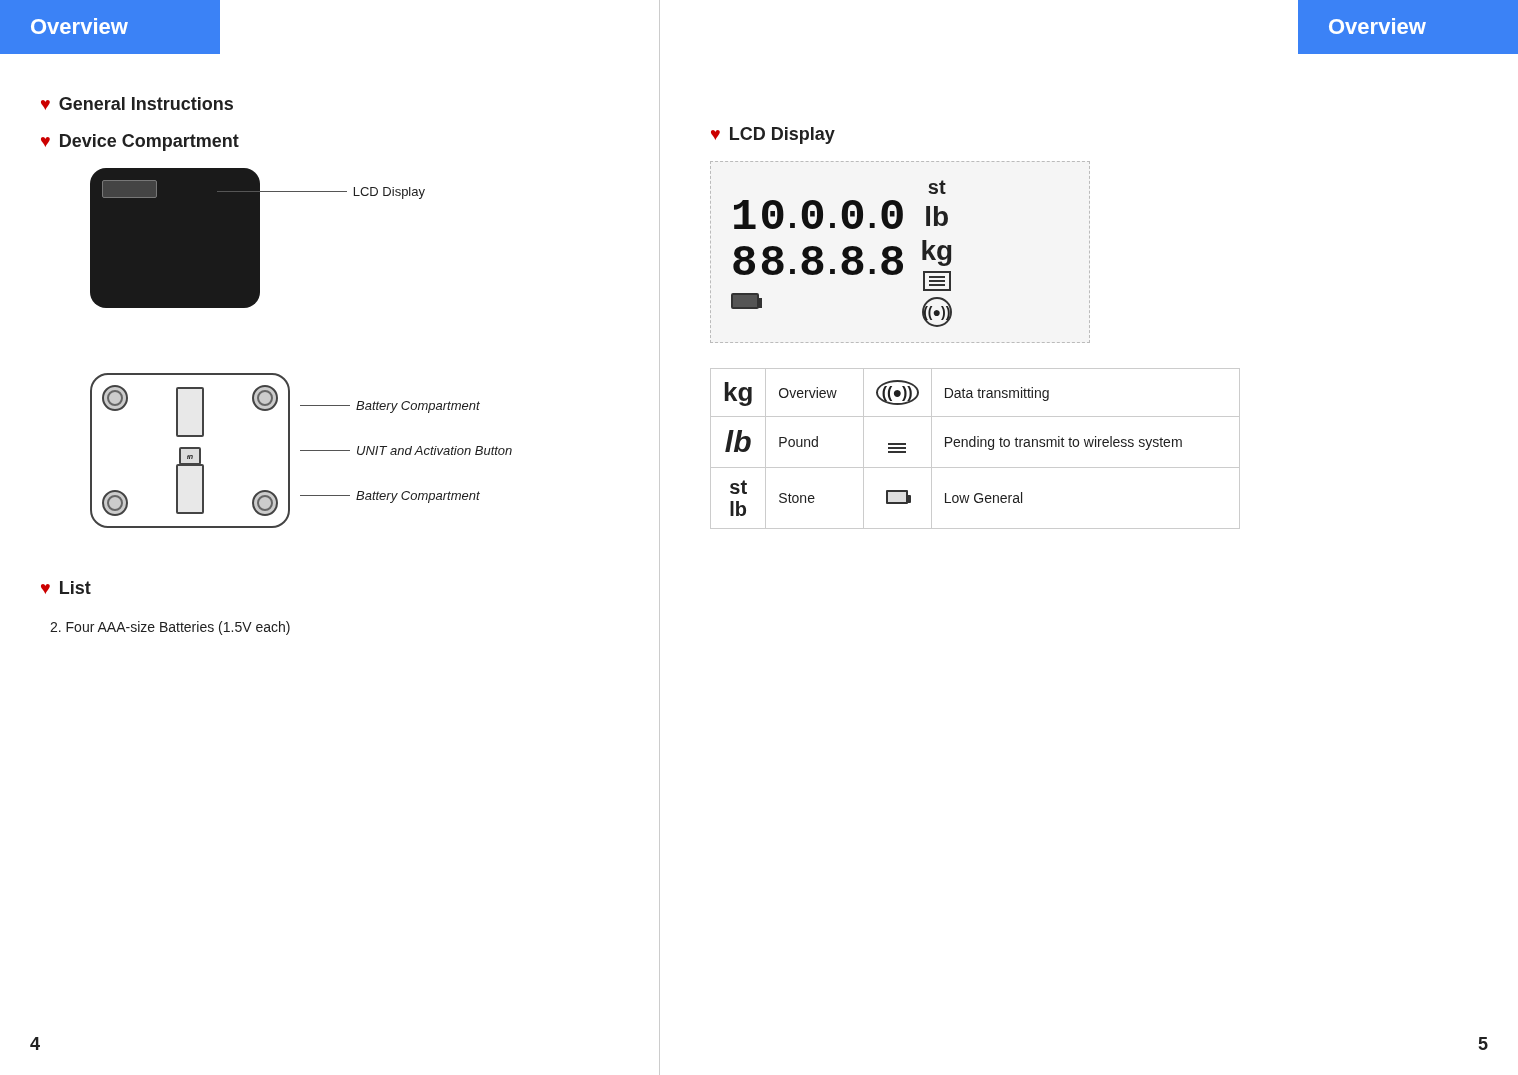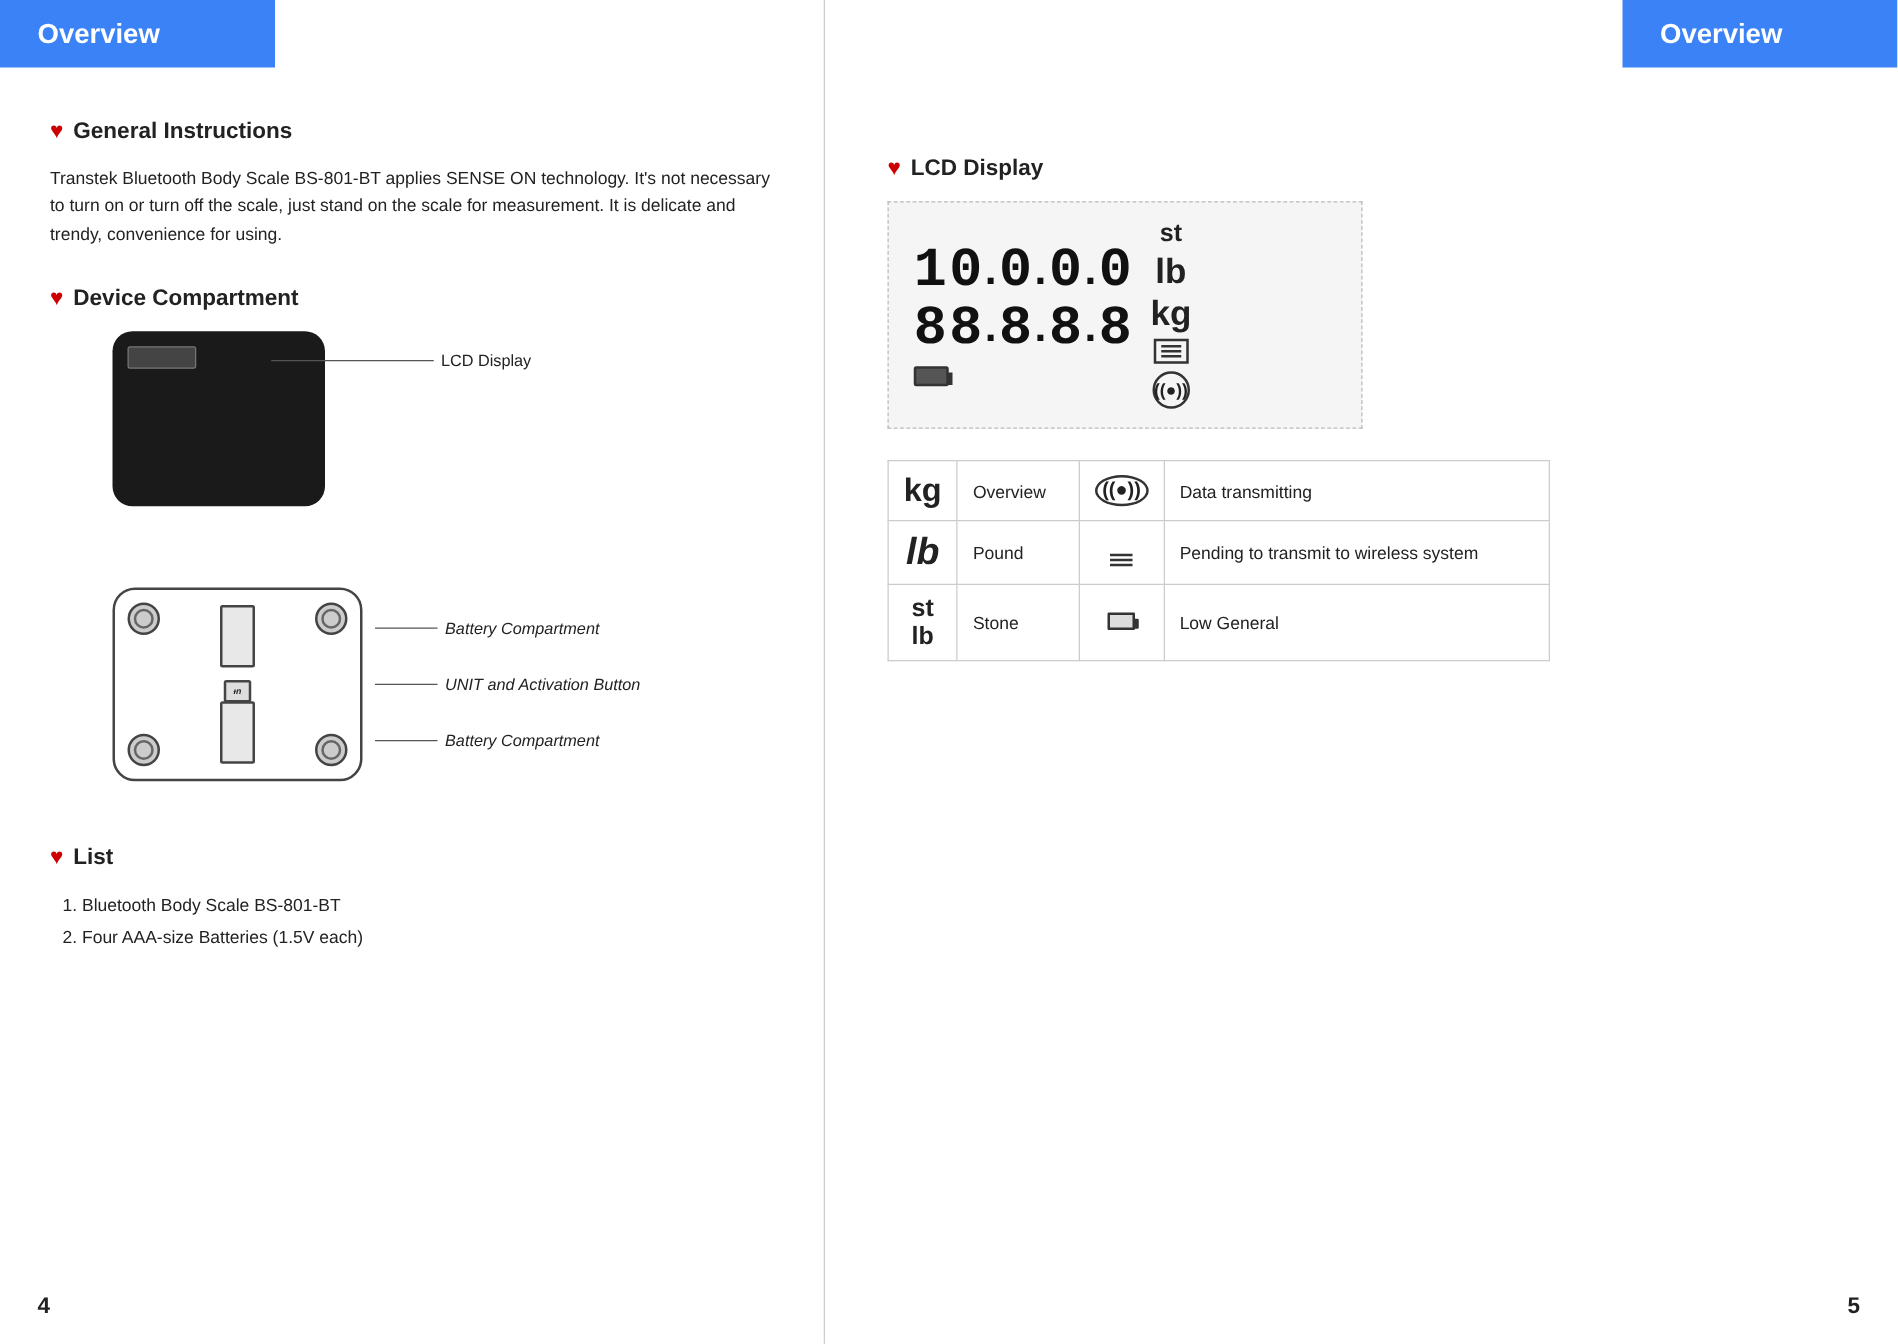--- a/index.html
+++ b/index.html
@@ -333,21 +333,20 @@
 
   <div class="left-panel">
     <div class="panel-header">Overview</div>
 
     <div class="content-area">
 
       <div class="section-title">
         <span class="heart-icon">♥</span>
         <strong>General Instructions</strong>
       </div>
-      <p class="general-instructions-text">Transtek Bluetooth Body Scale BS-801-BT applies SENSE ON technology. It's not necessary to turn on or turn off the scale, just stand on the scale for measurement. It is delicate and trendy, convenience for using.</p>
 
       <div class="section-title">
         <span class="heart-icon">♥</span>
         <strong>Device Compartment</strong>
       </div>
 
       <div class="diagrams-section">
 
         <div style="position:relative; width:500px; height:180px; margin-bottom:10px;">
           <div class="top-view-wrapper">
@@ -393,21 +392,20 @@
           </div>
         </div>
       </div>
 
       <div class="list-section">
         <div class="section-title">
           <span class="heart-icon">♥</span>
           <strong>List</strong>
         </div>
         <div class="list-items">
-          <div>1. Bluetooth Body Scale BS-801-BT</div>
           <div>2. Four AAA-size Batteries (1.5V each)</div>
         </div>
       </div>
     </div>
 
     <div class="page-number page-number-left">4</div>
   </div>
 
   <div class="right-panel">
     <div class="right-panel-header-area">

